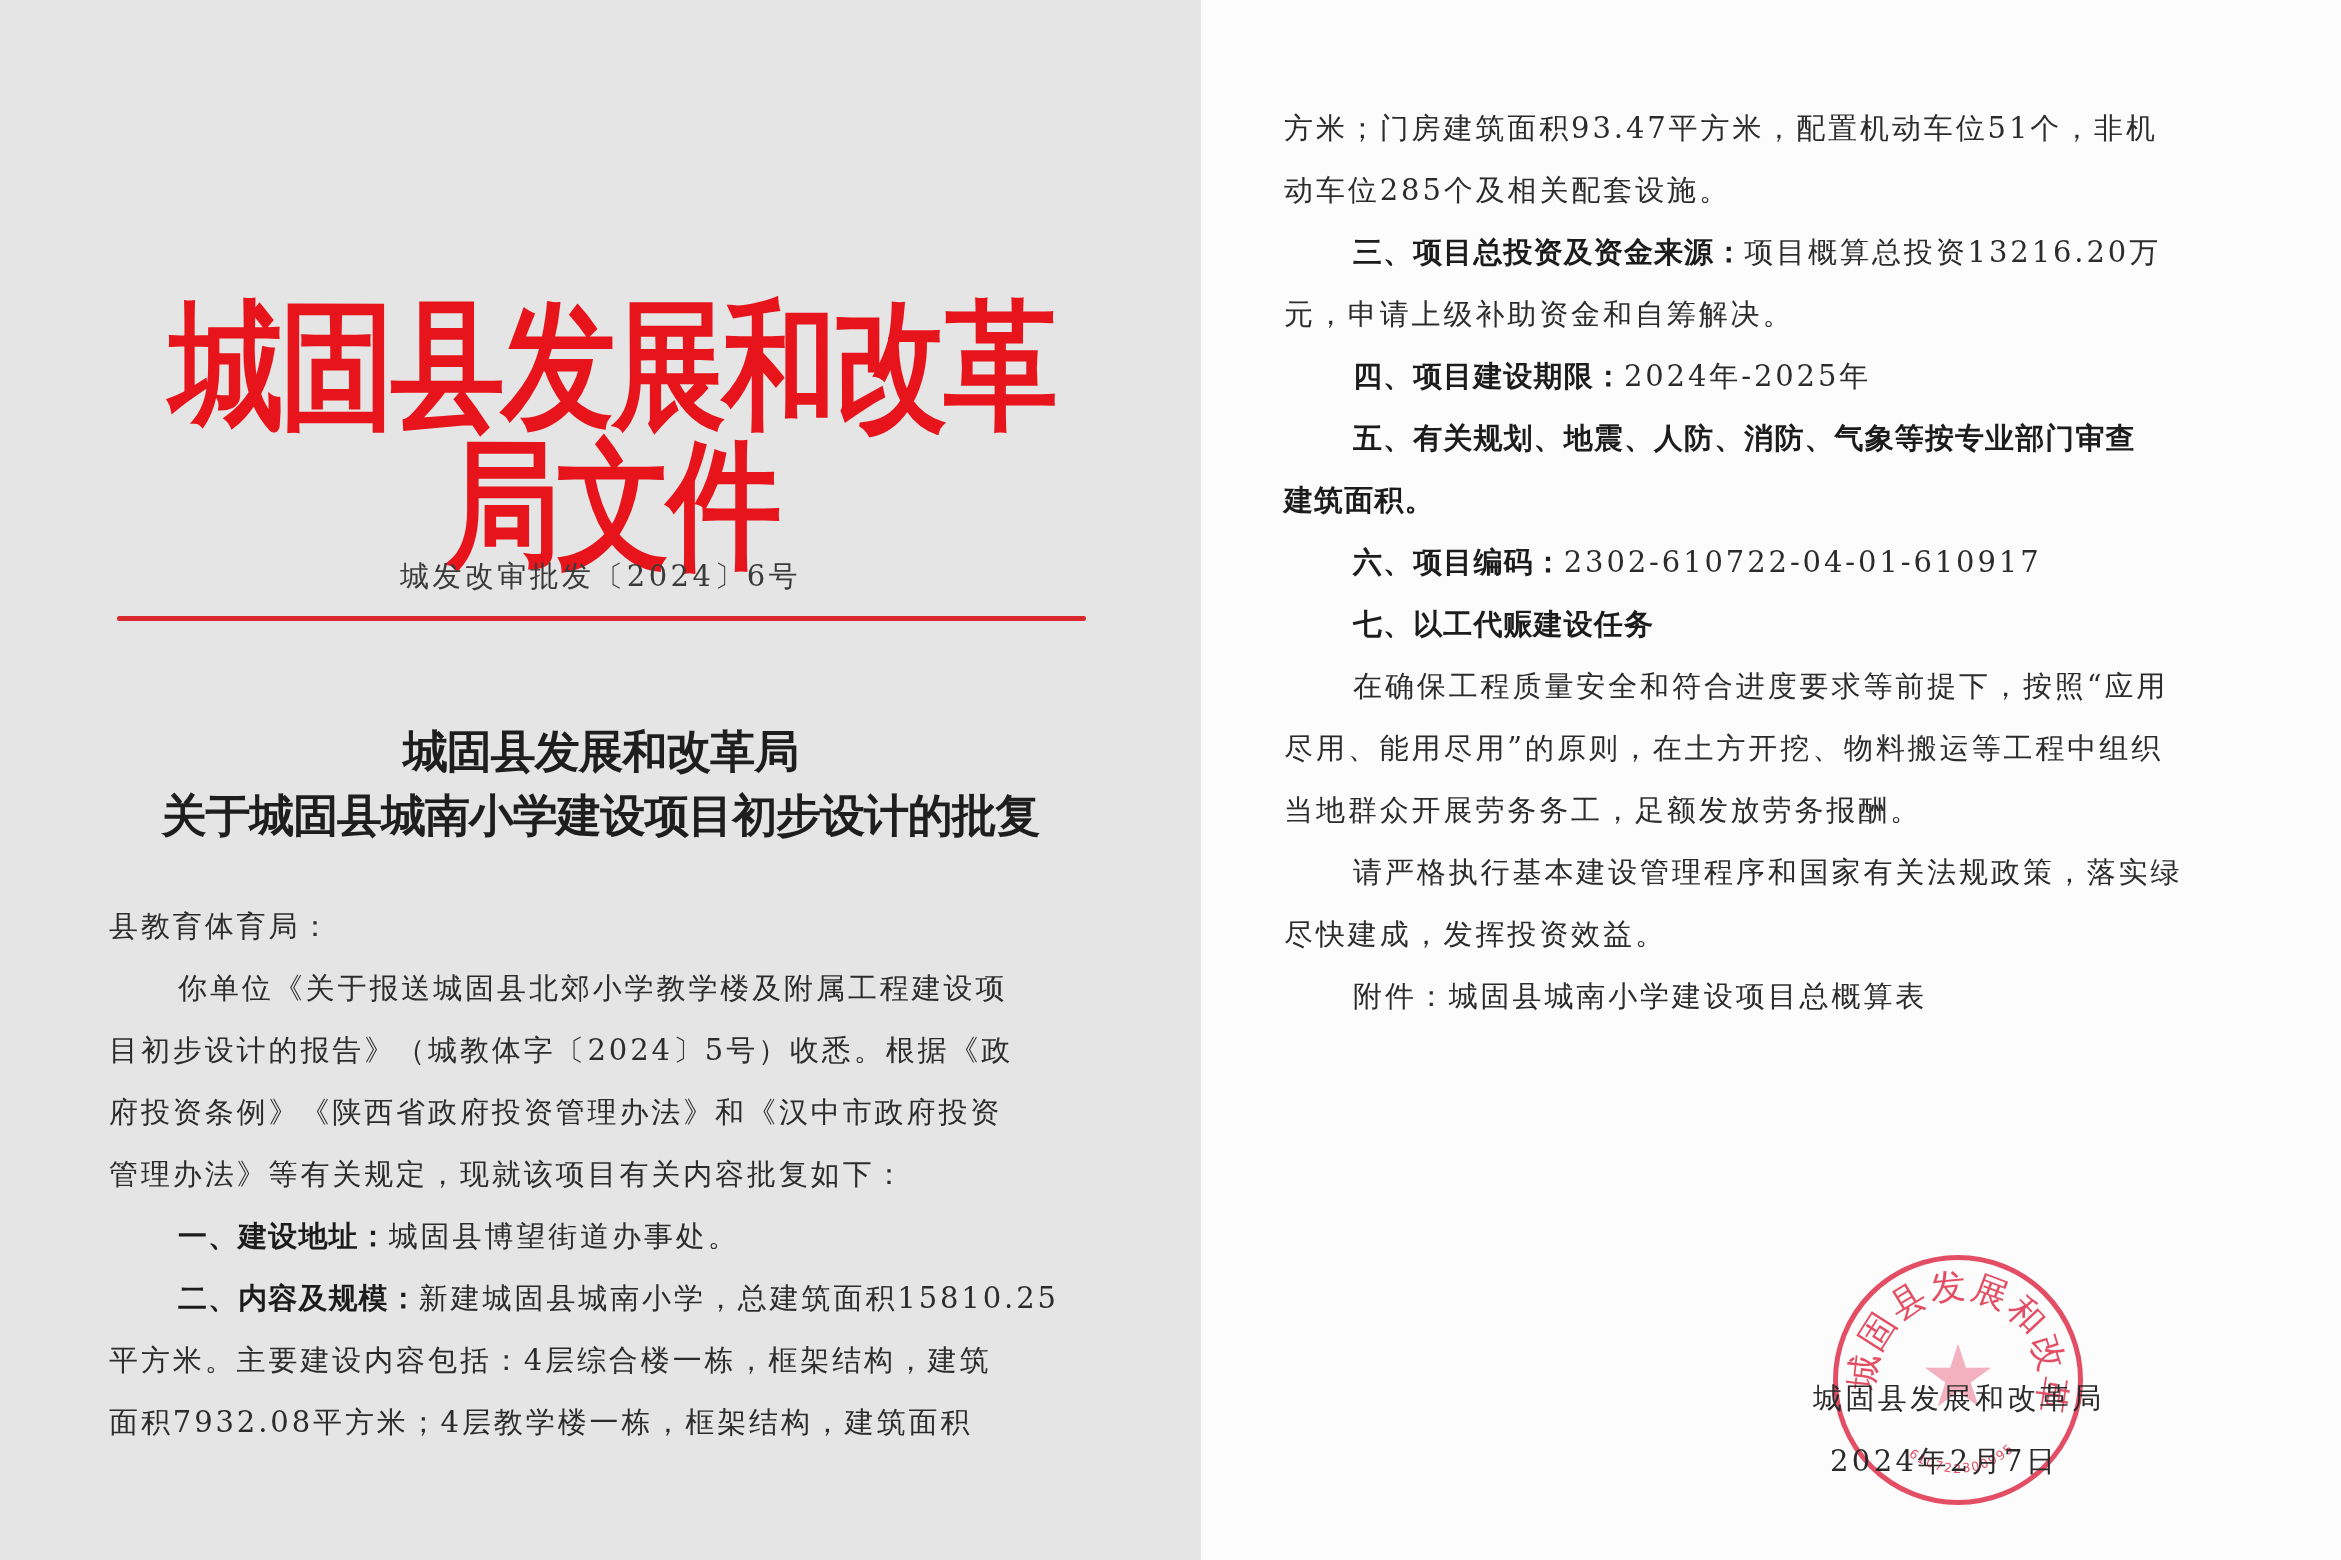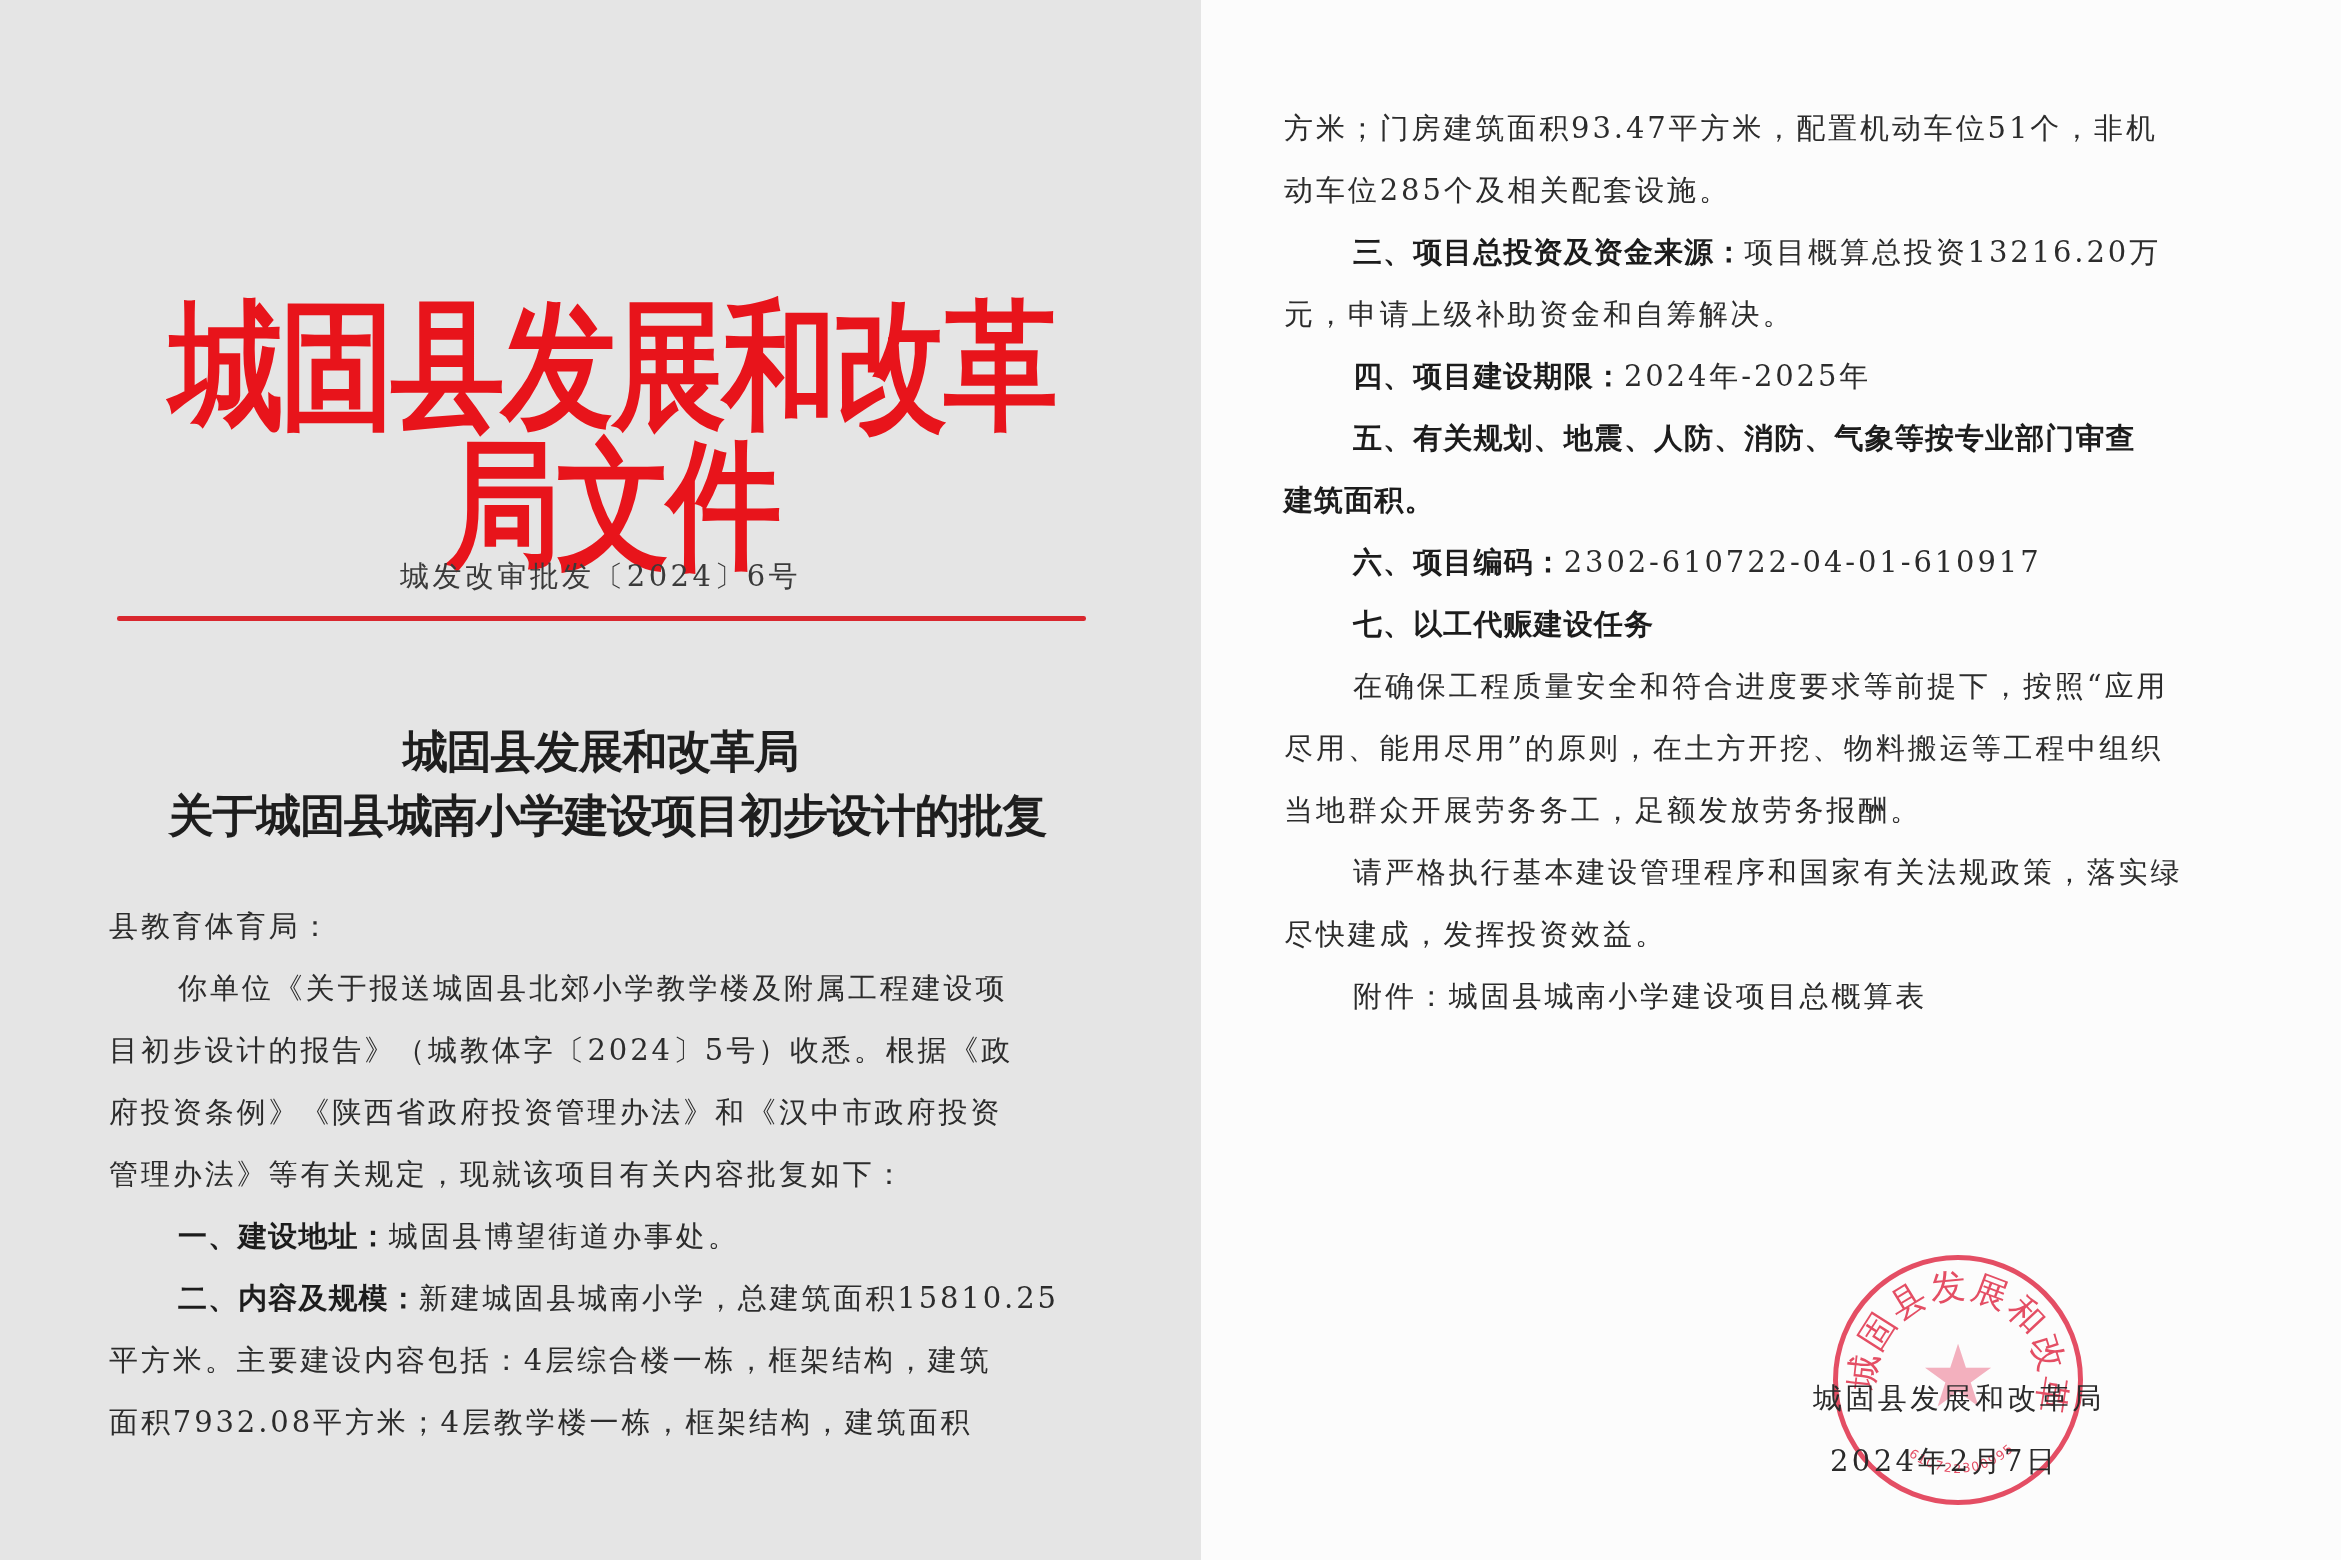--- a/index.html
+++ b/index.html
@@ -37,21 +37,21 @@
     position: absolute; left: 117px; top: 616px; width: 969px; height: 4.6px;
     background: #d9272e; border-radius: 2.3px;
   }
   .title {
     position: absolute; left: 0; width: 1201px; text-align: center;
     font-family: "DejaVu Sans", "Liberation Sans", sans-serif;
     font-weight: bold; color: #1e1e1e;
     font-size: 45px; letter-spacing: -1.1px;
   }
   .title-1 { top: 722px; }
-  .title-2 { top: 786px; padding-left: 7px; }
+  .title-2 { top: 786px; }
 
   .body-text {
     position: absolute; font-size: 29px; line-height: 62px;
     letter-spacing: 2.9px; color: #2c2c2c;
   }
   .left-text { left: 109px; width: 983px; }
   .line { white-space: nowrap; height: 62px; }
   .indent { padding-left: 69px; }
   .bold-lead {
     font-family: "DejaVu Sans", "Liberation Sans", sans-serif;

